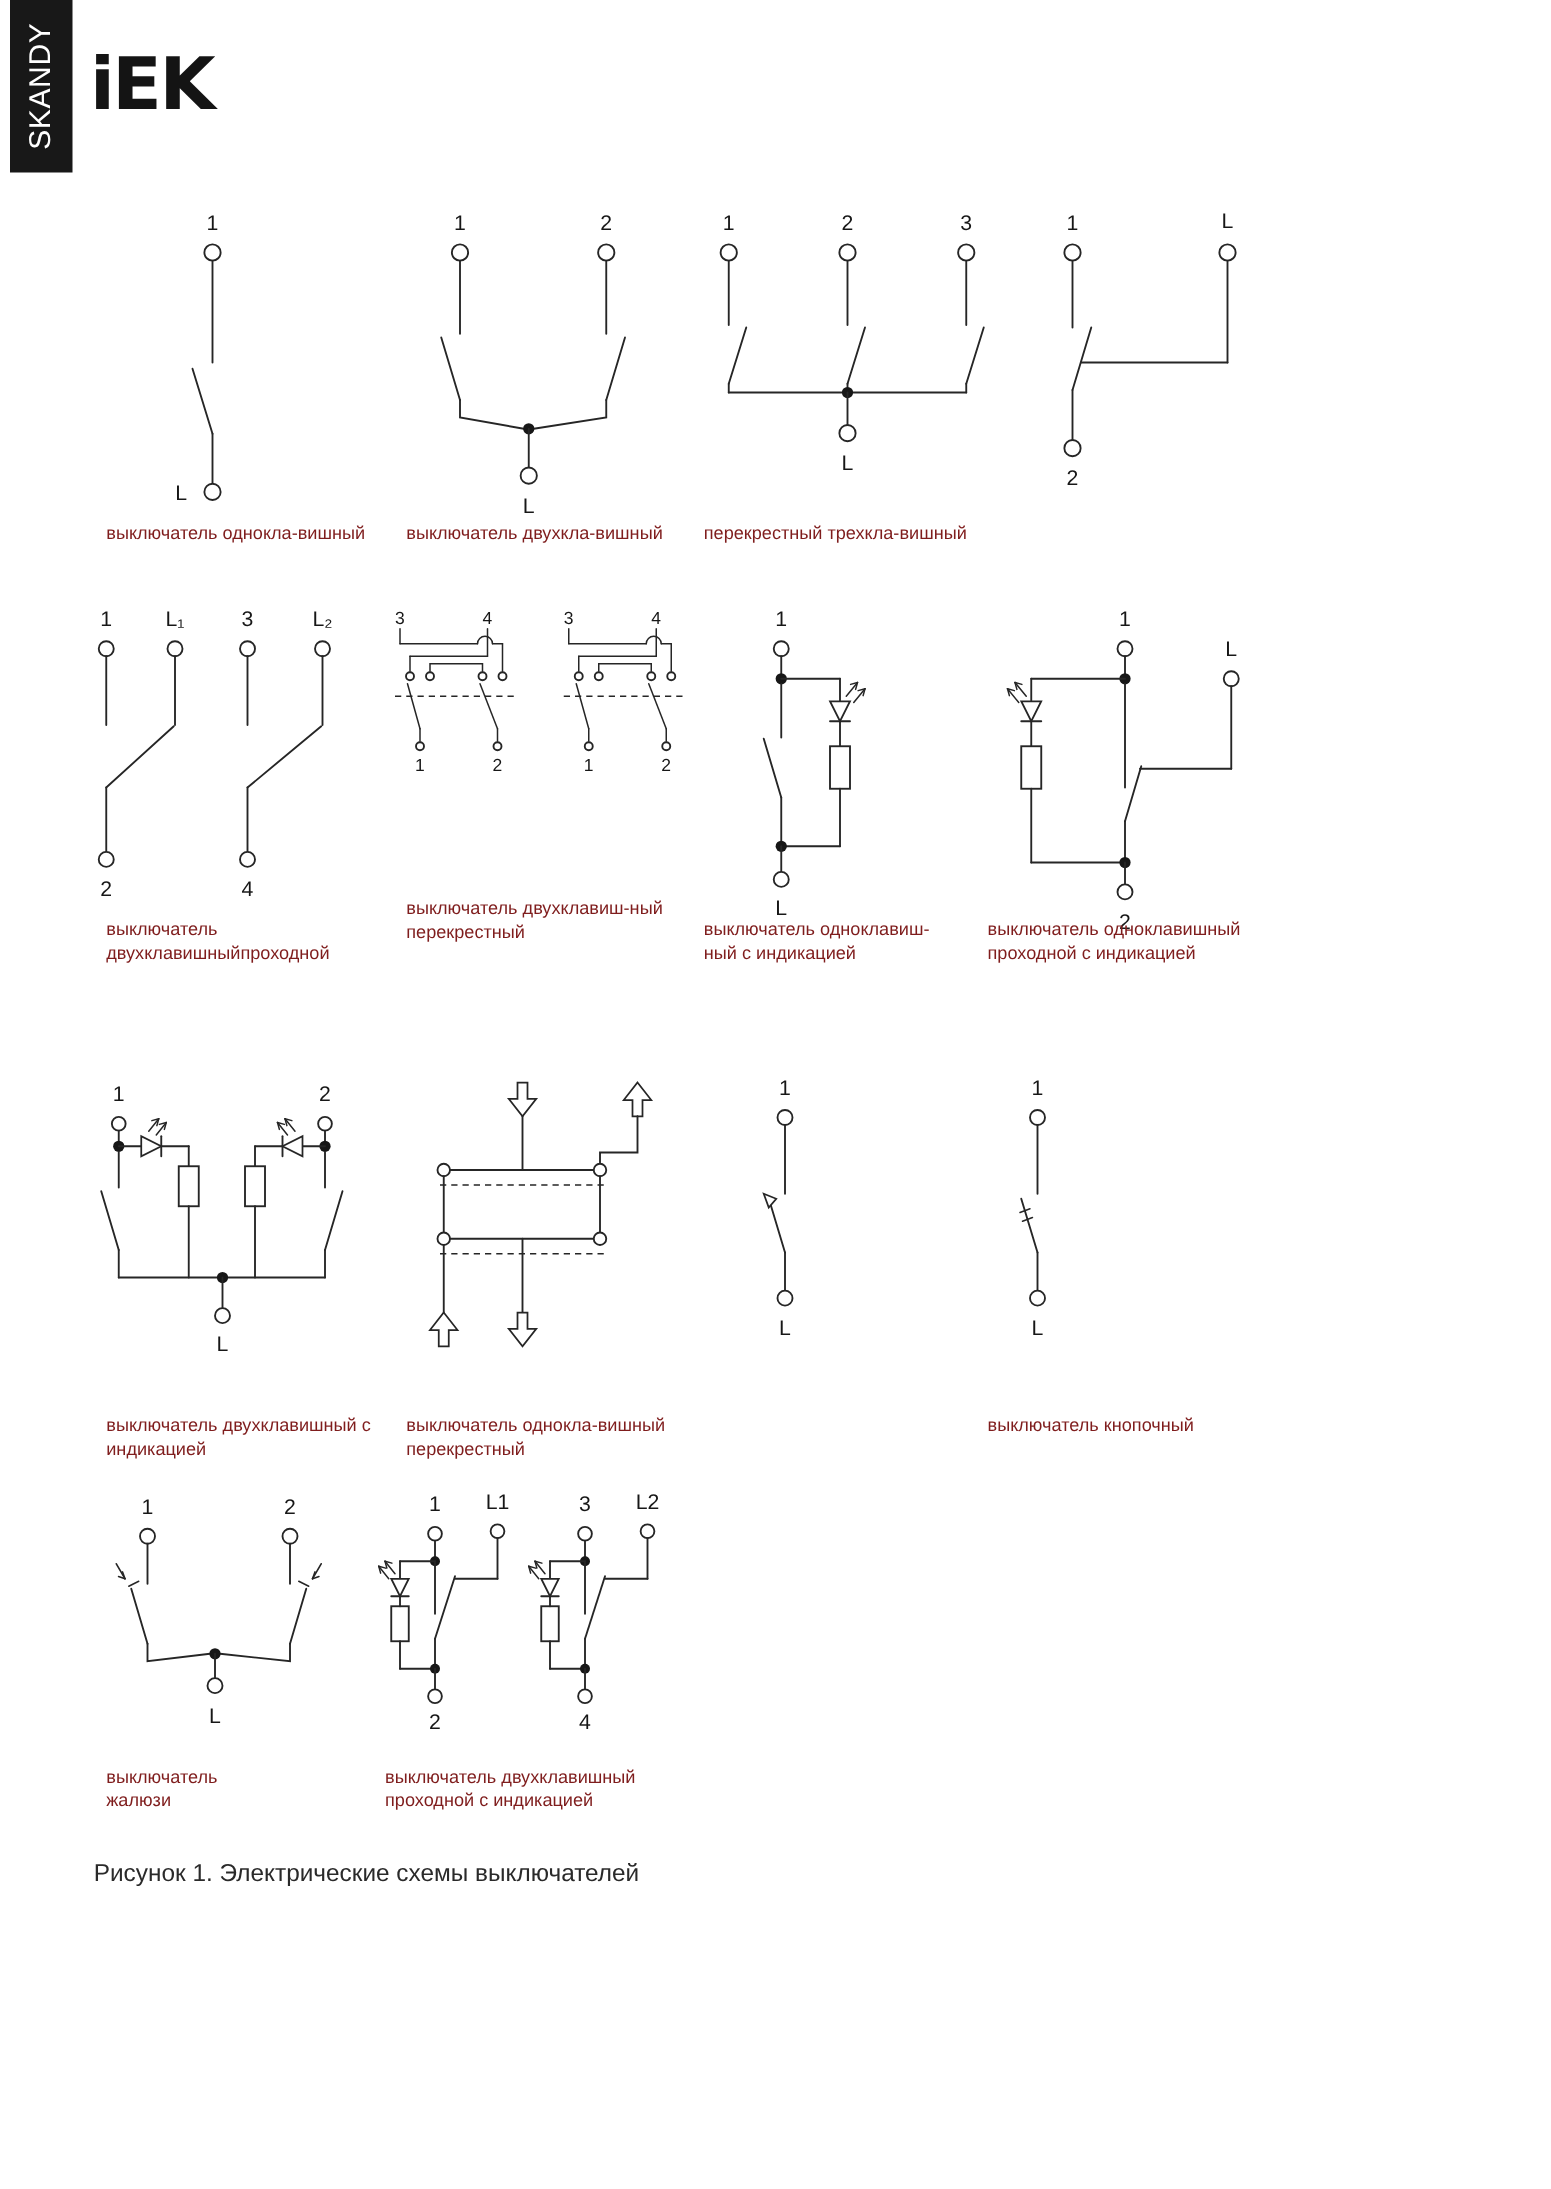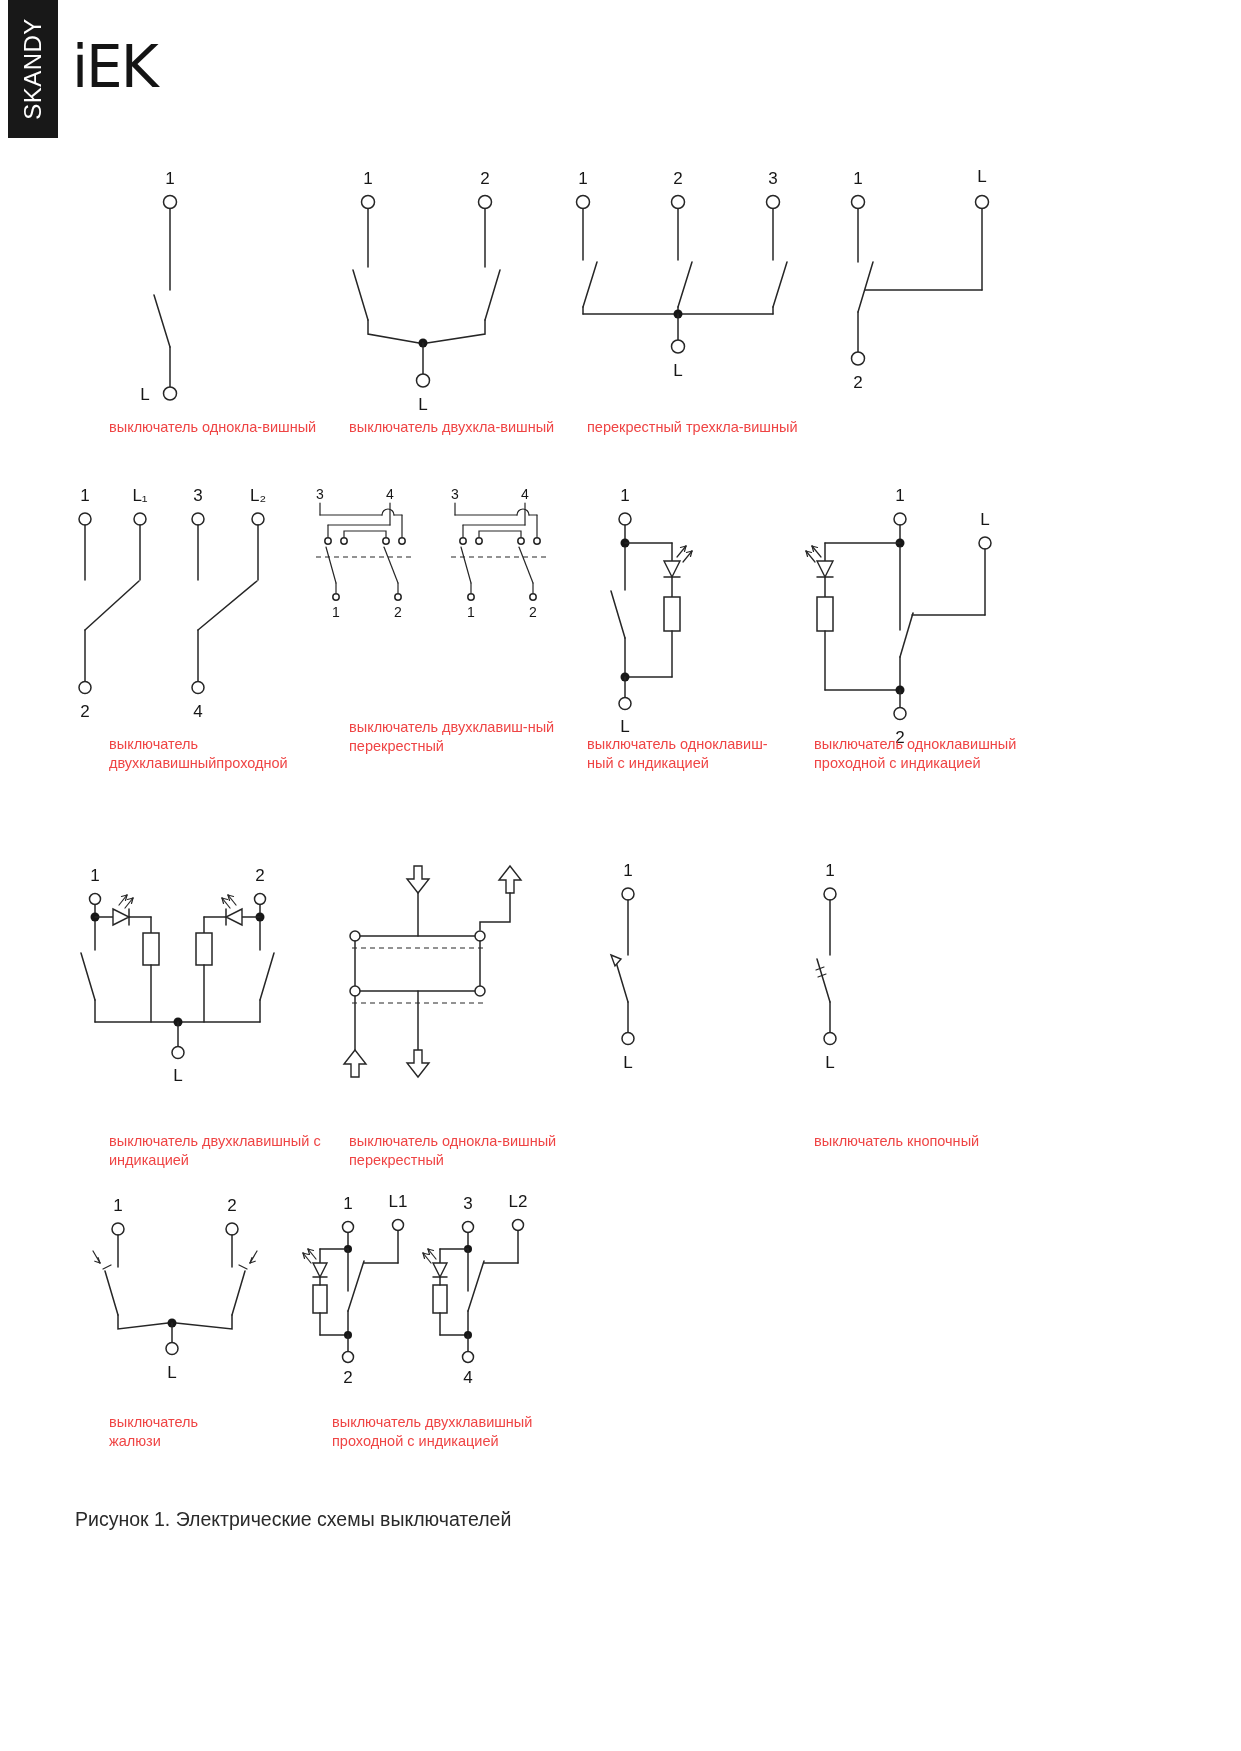--- a/index.html
+++ b/index.html
@@ -1,36 +1,36 @@
 <!DOCTYPE html>
 <html><head>
 <meta charset="utf-8">
 <style>
   html,body{margin:0;padding:0;background:#e8e8e8;}
   .page{position:relative;width:1241px;height:1751px;background:#ffffff;margin:0 auto;
         font-family:"Liberation Sans",sans-serif;overflow:hidden;}
   .banner{position:absolute;left:8px;top:0;width:50px;height:138px;background:#181818;
           display:flex;align-items:center;justify-content:center;}
   .banner-text{transform:rotate(-90deg);color:#ffffff;font-size:24px;letter-spacing:.5px;white-space:nowrap;}
-  .logo{position:absolute;left:72px;top:38px;font-size:58px;font-weight:normal;
+  .logo{position:absolute;left:72px;top:38px;font-size:58px;font-weight:bold;
         letter-spacing:-2px;color:#141414;font-family:"DejaVu Sans",sans-serif;line-height:1;}
   .diagram{position:absolute;}
   .diagram svg{overflow:visible;display:block;}
   .diagram text{text-anchor:middle;font-family:"Liberation Sans",sans-serif;fill:#171717;}
   .lbl{font-size:17px;}
   .lblS{font-size:14px;}
   .w{stroke:#262626;stroke-width:1.5;fill:none;stroke-linecap:round;}
   .wt{stroke:#262626;stroke-width:1.2;fill:none;stroke-linecap:round;}
   .wd{stroke:#262626;stroke-width:1.2;fill:none;stroke-dasharray:5 4;}
   .term{fill:#ffffff;stroke:#262626;stroke-width:1.5;}
   .dot{fill:#171717;stroke:none;}
   .res{fill:#ffffff;stroke:#262626;stroke-width:1.5;}
   .hollow{fill:#ffffff;stroke:#262626;stroke-width:1.4;stroke-linejoin:miter;}
-  .cap{position:absolute;font-size:14.5px;color:#ef4444;line-height:1.3;white-space:pre-line;width:238px;margin-left:24px;}
-  .figcap{position:absolute;left:75px;top:1488px;font-size:19.5px;color:#2a2a2a;margin-top:20px;}
+  .cap{position:absolute;font-size:14.5px;color:#7f1d1d;line-height:1.3;white-space:pre-line;width:238px;}
+  .figcap{position:absolute;left:75px;top:1488px;font-size:19.5px;color:#2a2a2a;}
 </style>
 </head>
 <body>
 
 <div class="page">
 
   <div class="banner">
     <span class="banner-text">SKANDY</span>
   </div>
   <div class="logo">iEK</div>

